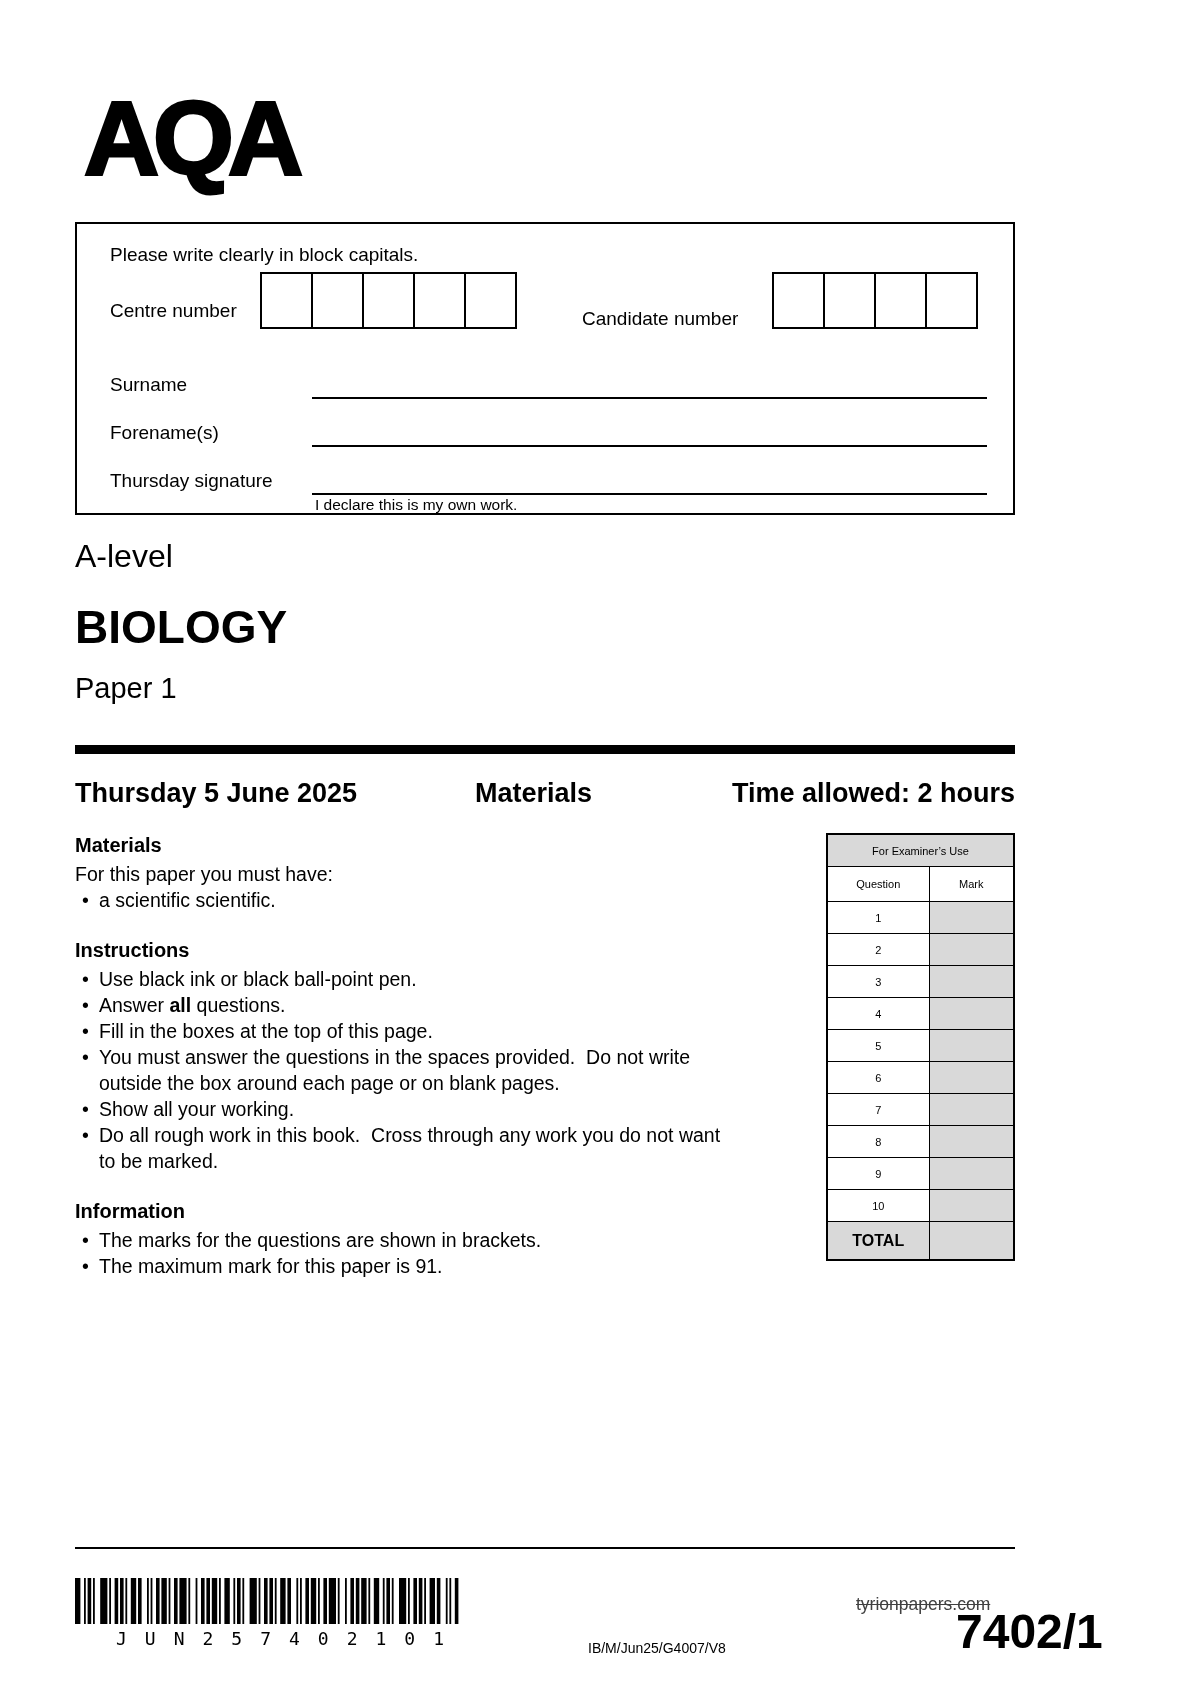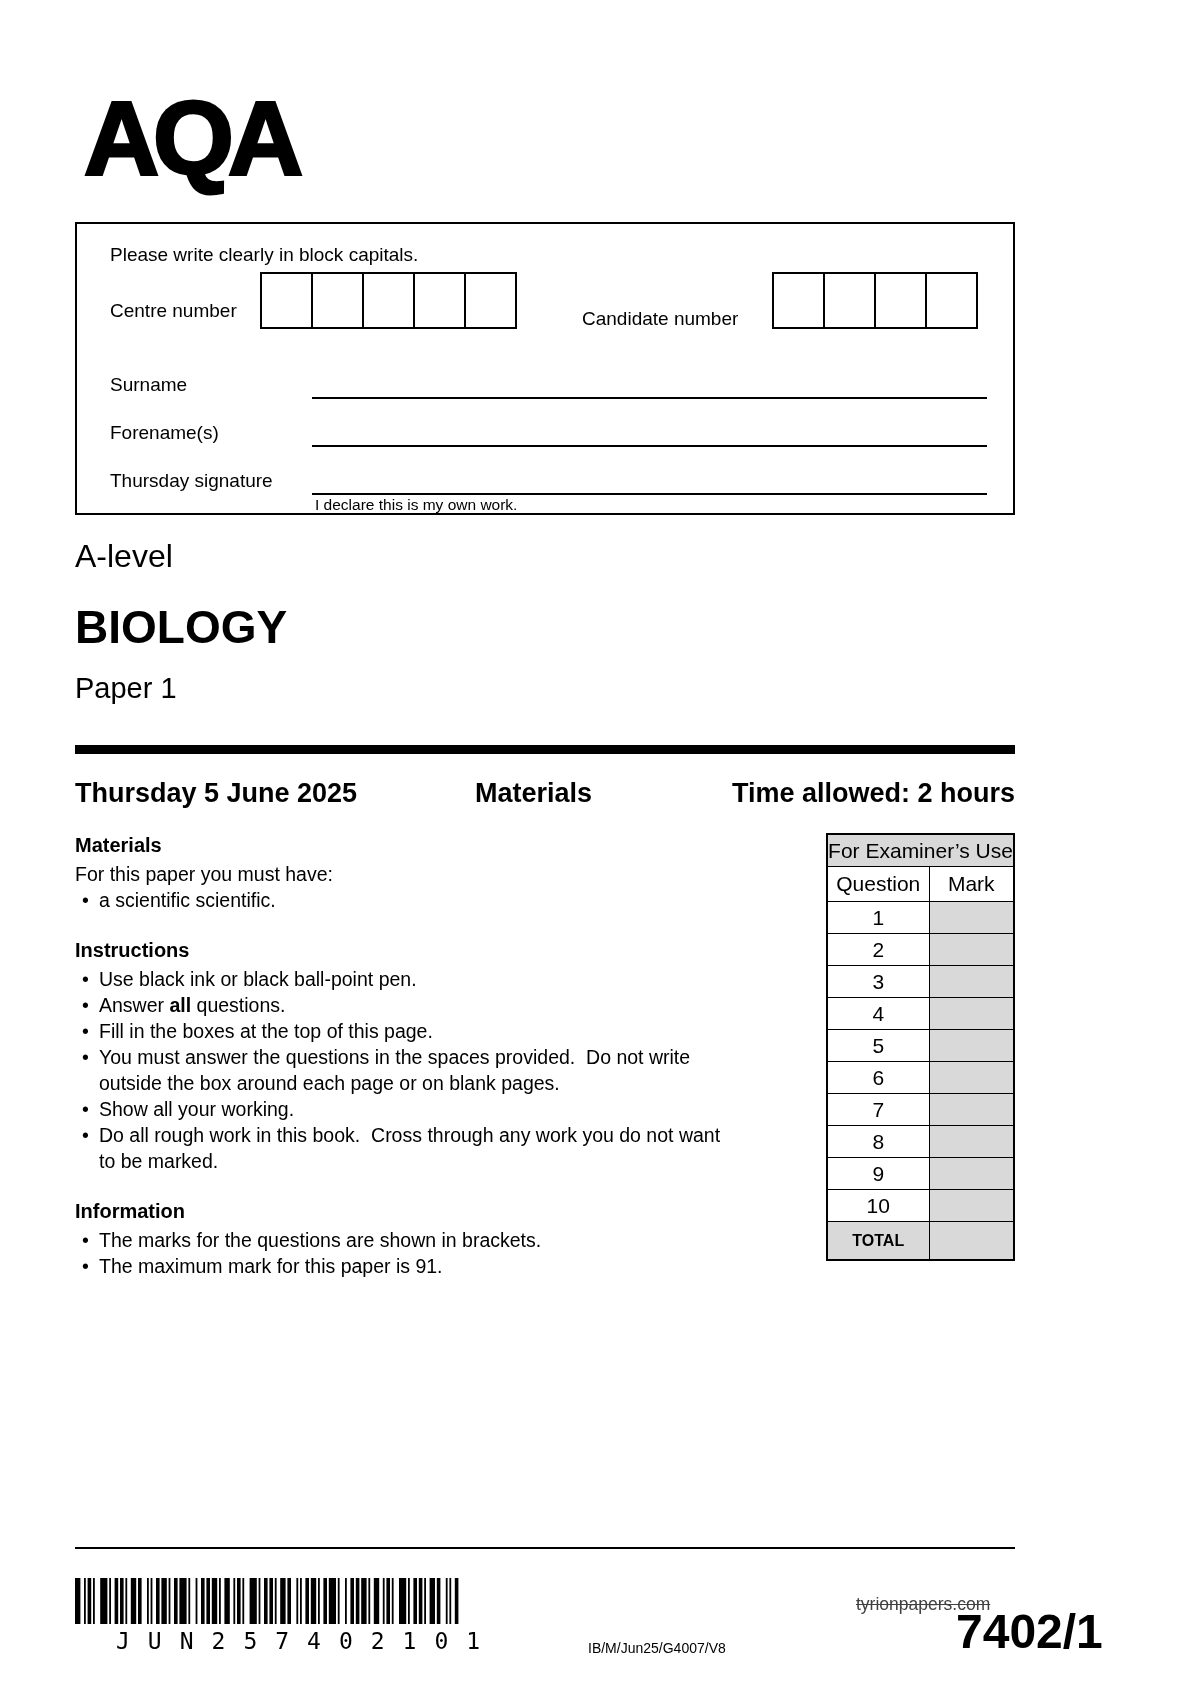--- a/index.html
+++ b/index.html
@@ -62,38 +62,38 @@
   .leftcol li{position:relative;padding-left:24px;}
   .leftcol li::before{content:"\2022";position:absolute;left:7px;}
 
   
   .examiner{
     position:absolute;left:826px;top:833px;width:187px;
     border-collapse:collapse;table-layout:fixed;
   }
   .examiner td{
     border:1.5px solid #000;text-align:center;vertical-align:middle;
-    font-size:21px;padding:0;background:#fff;
+    font-size:11px;padding:0;background:#fff;
   }
   .examiner{border:2.5px solid #000;}
   .examiner .t-title{height:31px;background:#d9d9d9;}
   .examiner .t-head{height:34px;}
   .examiner .t-row{height:31px;}
   .examiner .t-total{height:37px;background:#d9d9d9;font-weight:700;font-size:16px;}
   .examiner .shade{background:#d9d9d9;}
   .examiner col.c1{width:102px;}
   .examiner col.c2{width:85px;}
 
   
   .footer-line{position:absolute;left:75px;top:1547px;width:940px;height:2px;background:#000;}
   .barcode{position:absolute;left:75px;top:1578px;width:388px;height:46px;}
   .barcode svg rect{fill:#000;}
   .barcode-text{
     position:absolute;left:116px;top:1628px;
-    font-family:"DejaVu Sans Mono",monospace;font-size:23px;letter-spacing:18px;
+    font-family:"DejaVu Sans Mono",monospace;font-size:18px;letter-spacing:18px;
   }
   .doc-ref{position:absolute;left:588px;top:1640px;font-size:14px;}
   .watermark{
     position:absolute;left:856px;top:1594px;font-size:17.5px;
     color:#404040;text-decoration:line-through;
   }
   .paper-code{position:absolute;left:956px;top:1604px;font-size:48px;font-weight:700;}
 </style>
 </head>
 <body>

